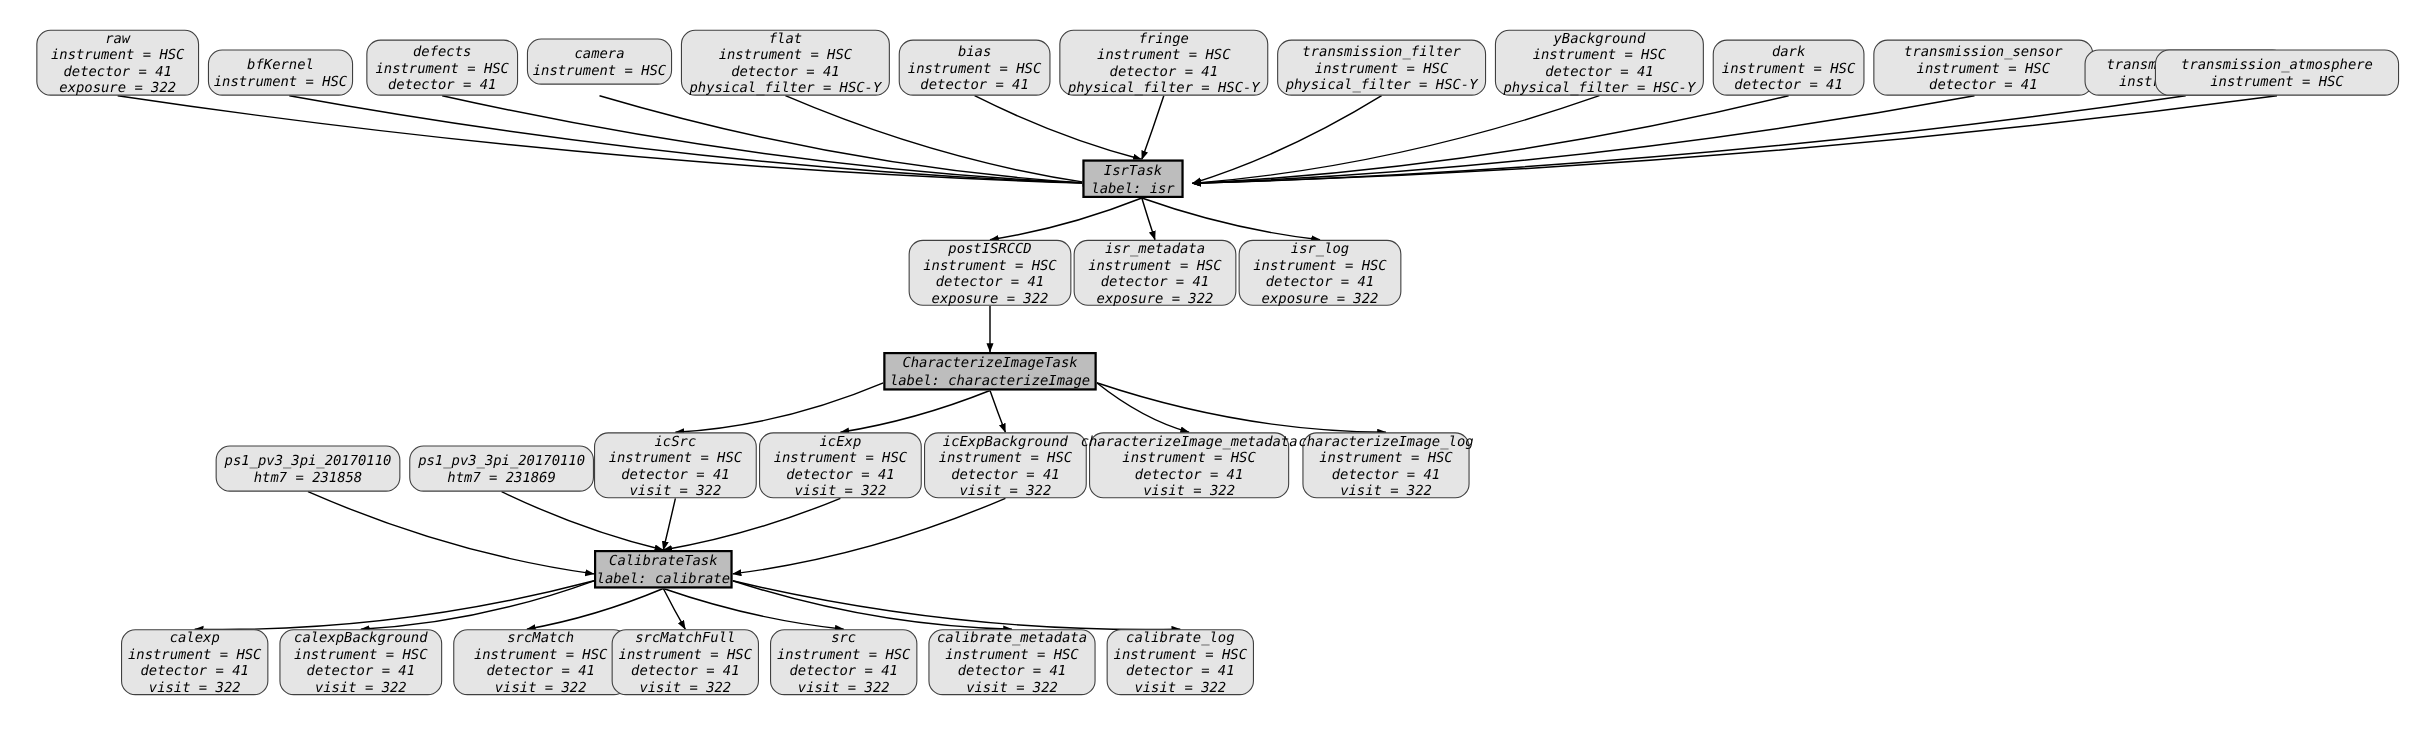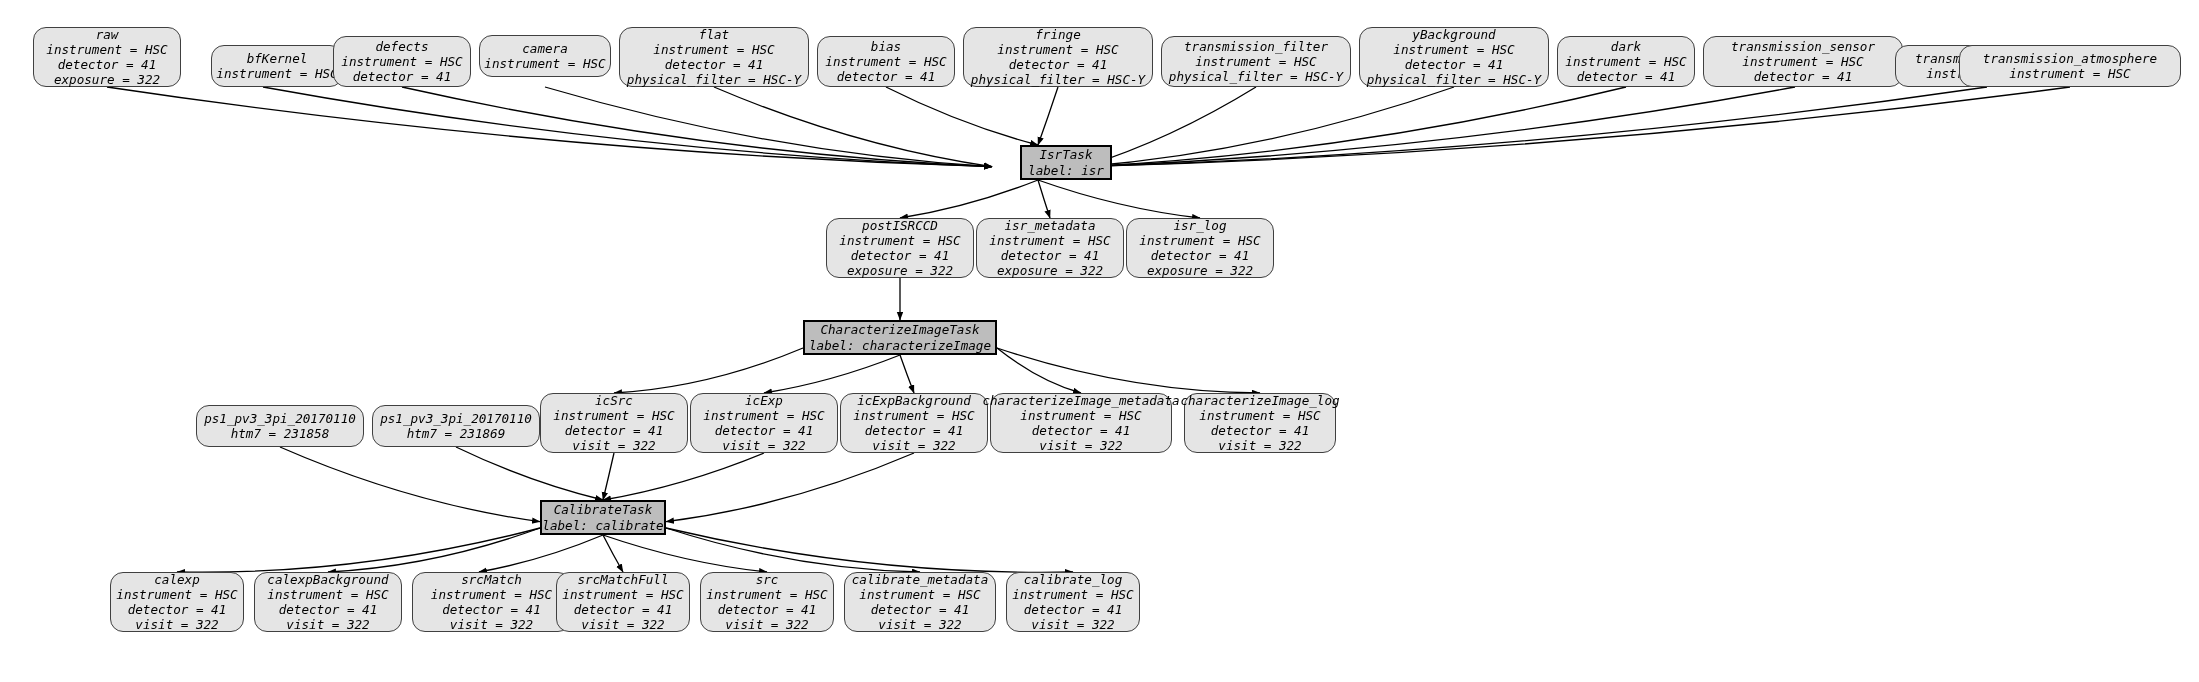--- a/index.html
+++ b/index.html
@@ -103,21 +103,21 @@
         <path d="M666,528 Q869.5,576 1073,572" fill="none" stroke="#000000" stroke-width="1.3" marker-end="url(#arrow)"></path>
       </g>
   </svg>
   <div id="node-layer">
       <div class="node dataset" style="left: 33px; top: 27px; width: 148px; height: 60px;">
         <span class="ntitle">raw</span>
         <span class="nline">instrument = HSC</span>
         <span class="nline">detector = 41</span>
         <span class="nline">exposure = 322</span>
       </div>
-      <div class="node dataset" style="left: 211px; top: 45px; width: 132px; height: 42px;">
+      <div class="node dataset" style="left: 189px; top: 45px; width: 132px; height: 42px;">
         <span class="ntitle">bfKernel</span>
         <span class="nline">instrument = HSC</span>
       </div>
       <div class="node dataset" style="left: 333px; top: 36px; width: 138px; height: 51px;">
         <span class="ntitle">defects</span>
         <span class="nline">instrument = HSC</span>
         <span class="nline">detector = 41</span>
       </div>
       <div class="node dataset" style="left: 479px; top: 35px; width: 132px; height: 42px;">
         <span class="ntitle">camera</span>
@@ -162,21 +162,21 @@
         <span class="nline">detector = 41</span>
       </div>
       <div class="node dataset" style="left: 1895px; top: 45px; width: 184px; height: 42px;">
         <span class="ntitle">transmission_optics</span>
         <span class="nline">instrument = HSC</span>
       </div>
       <div class="node dataset" style="left: 1959px; top: 45px; width: 222px; height: 42px;">
         <span class="ntitle">transmission_atmosphere</span>
         <span class="nline">instrument = HSC</span>
       </div>
-      <div class="node task" style="left: 1020px; top: 145px; width: 92px; height: 35px;">
+      <div class="node task" style="left: 984px; top: 145px; width: 92px; height: 35px;">
         <span class="ntitle">IsrTask</span>
         <span class="nline">label: isr</span>
       </div>
       <div class="node dataset" style="left: 826px; top: 218px; width: 148px; height: 60px;">
         <span class="ntitle">postISRCCD</span>
         <span class="nline">instrument = HSC</span>
         <span class="nline">detector = 41</span>
         <span class="nline">exposure = 322</span>
       </div>
       <div class="node dataset" style="left: 976px; top: 218px; width: 148px; height: 60px;">

